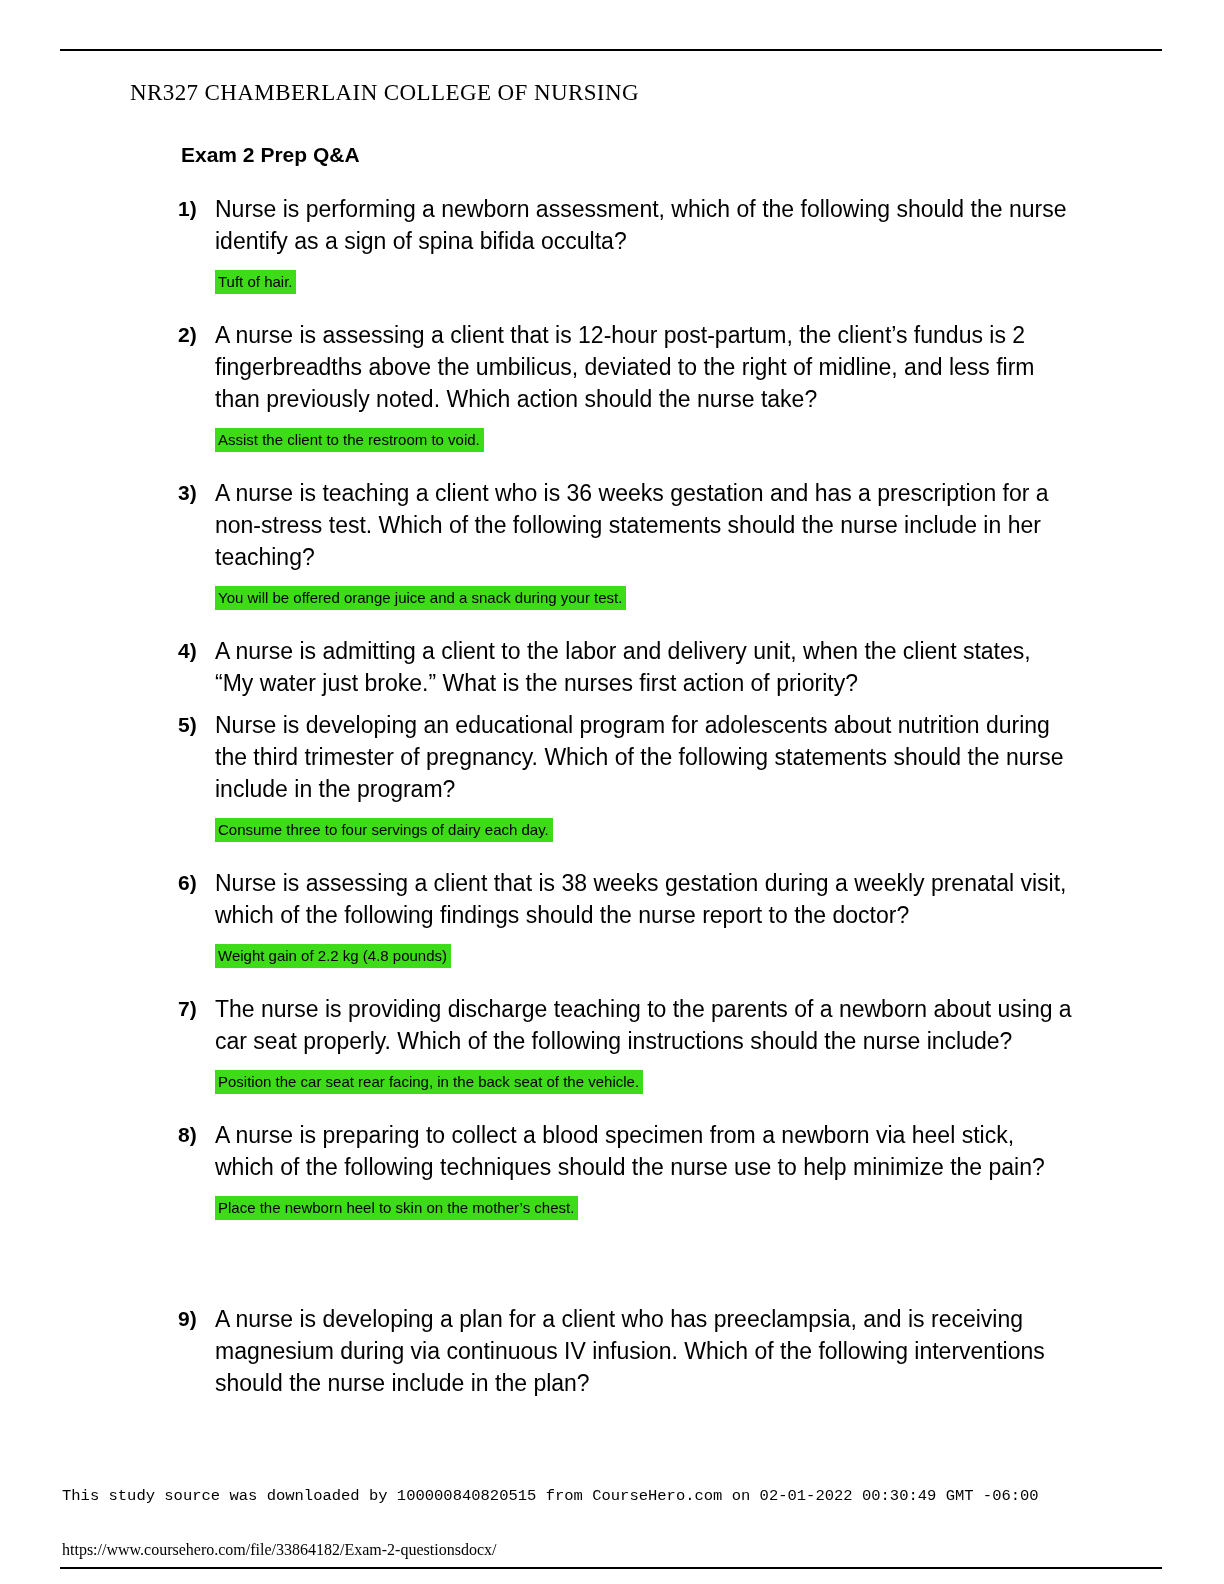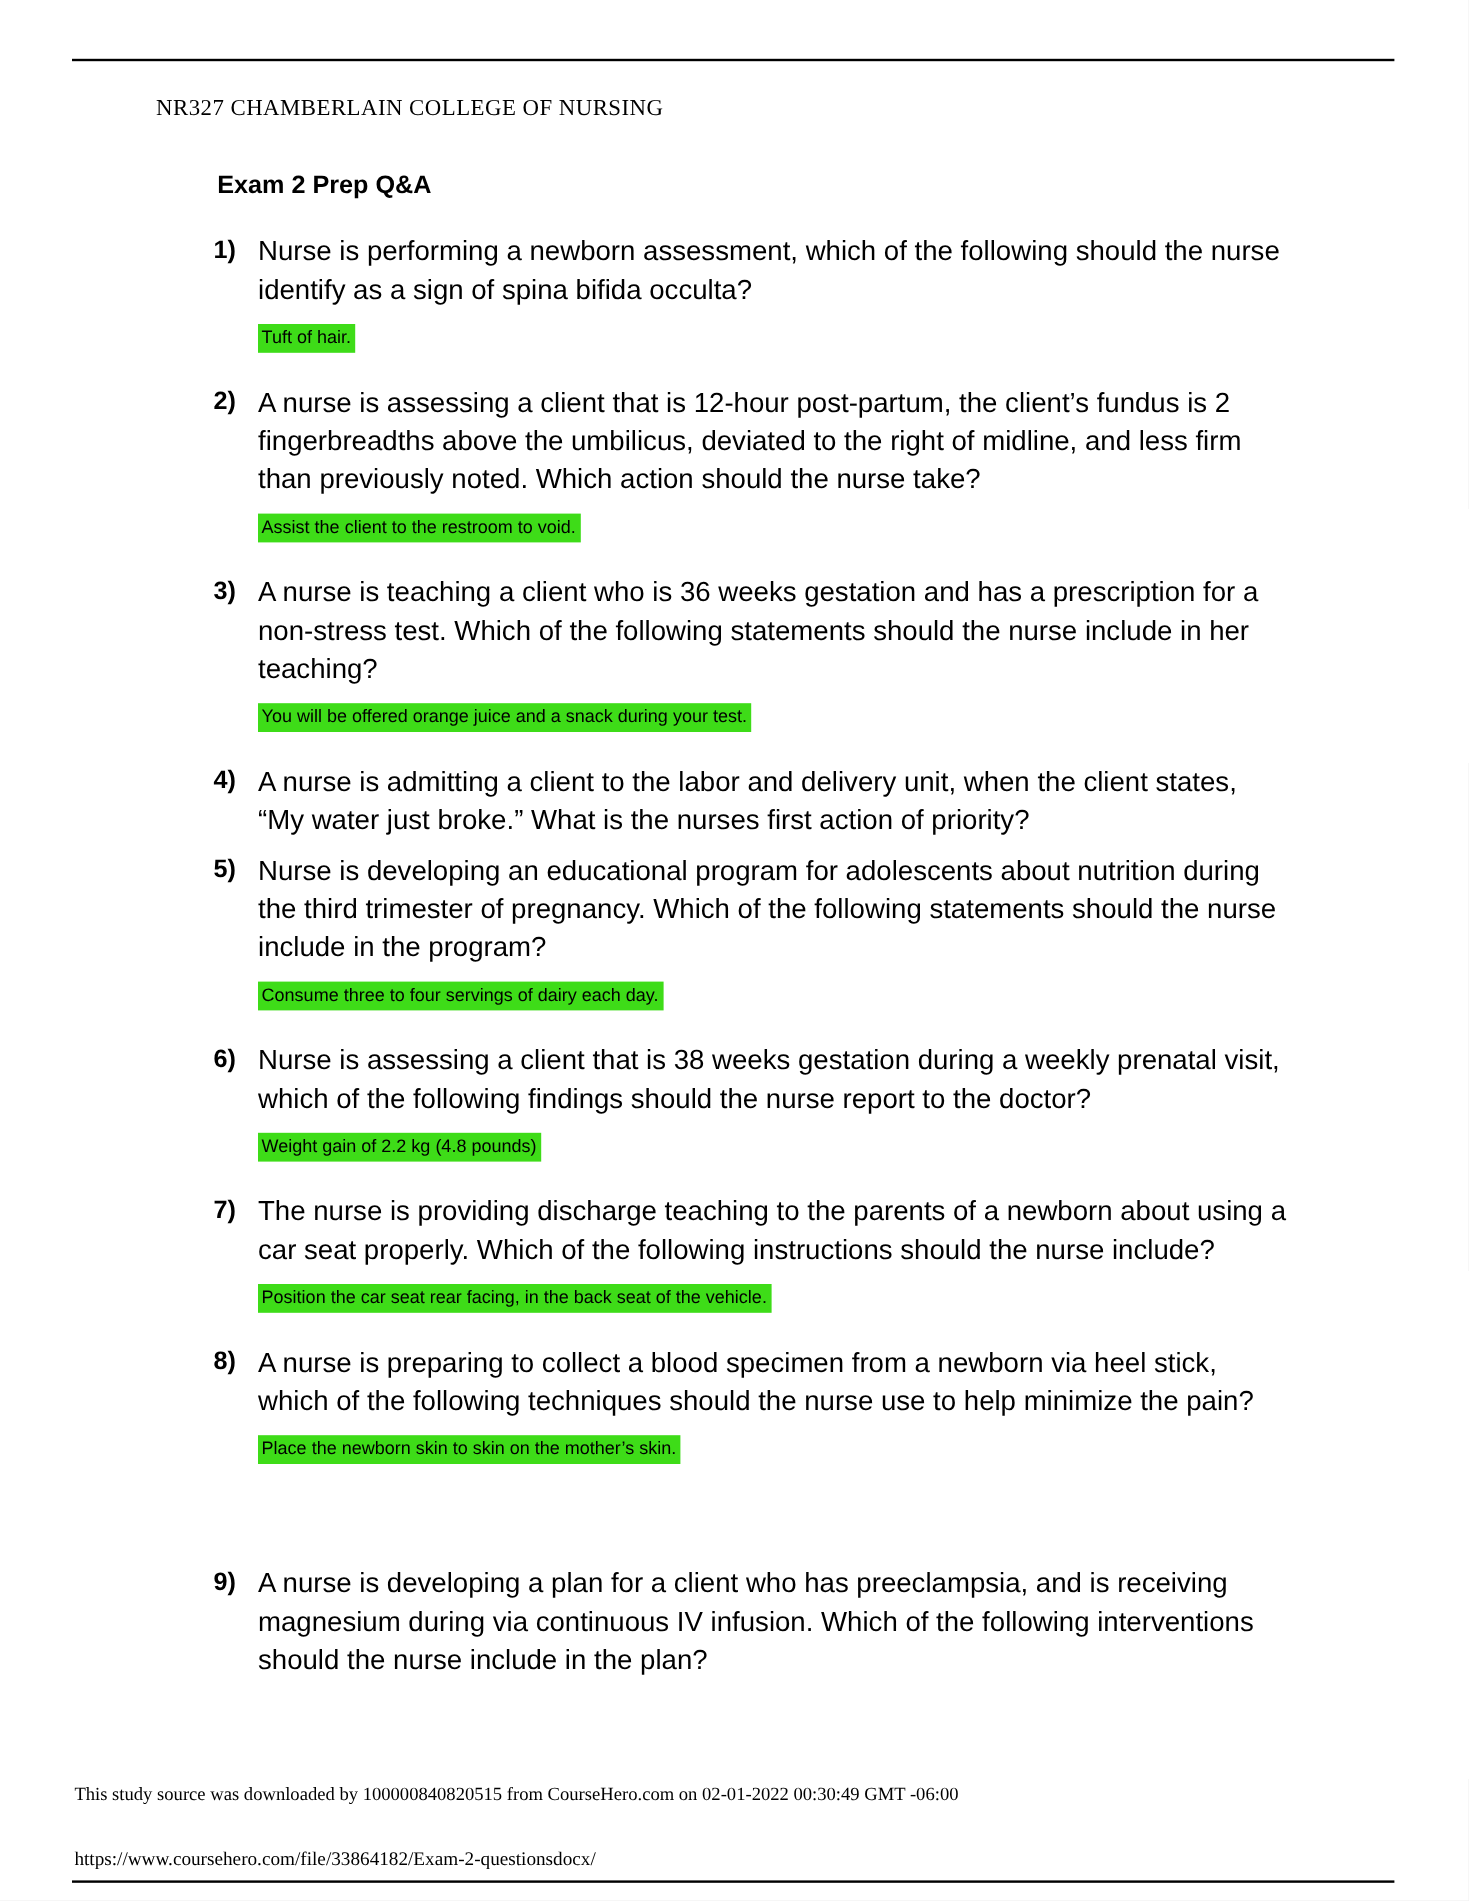--- a/index.html
+++ b/index.html
@@ -22,21 +22,21 @@
     top: 49px;
     width: 1102px;
     height: 2px;
     background: #000;
   }
   .doc-header {
     position: absolute;
     left: 130px;
     top: 80px;
     font-family: "Liberation Serif", serif;
-    font-size: 19px;
+    font-size: 23px;
     letter-spacing: 0.4px;
     color: #000;
   }
   .content {
     position: absolute;
     left: 145px;
     top: 143px;
     width: 930px;
   }
   .doc-title {
@@ -74,21 +74,21 @@
   .q-answer mark {
     background: var(--highlight, #3edc18);
     color: #000;
     padding: 3px 4px 4px 3px;
   }
   .gap-before { margin-top: 58px; }
   .footer-note {
     position: absolute;
     left: 62px;
     top: 1487px;
-    font-family: Liberation Serif, serif;
+    font-family: Liberation Mono, monospace;
     font-size: 15.5px;
     color: #000;
   }
   .footer-url {
     position: absolute;
     left: 62px;
     top: 1541px;
     font-family: "Liberation Serif", serif;
     font-size: 16px;
     color: #000;
@@ -168,21 +168,21 @@
       <div class="q-body">
         <p class="q-text">The nurse is providing discharge teaching to the parents of a newborn about using a car seat properly. Which of the following instructions should the nurse include?</p>
         <p class="q-answer"><mark>Position the car seat rear facing, in the back seat of the vehicle.</mark></p>
       </div>
     </div>
 
     <div class="question">
       <div class="q-num">8)</div>
       <div class="q-body">
         <p class="q-text">A nurse is preparing to collect a blood specimen from a newborn via heel stick, which of the following techniques should the nurse use to help minimize the pain?</p>
-        <p class="q-answer"><mark>Place the newborn skin to skin on the mother’s skin.</mark></p>
+        <p class="q-answer"><mark>Place the newborn heel to skin on the mother’s chest.</mark></p>
       </div>
     </div>
 
     <div class="question gap-before">
       <div class="q-num">9)</div>
       <div class="q-body">
         <p class="q-text">A nurse is developing a plan for a client who has preeclampsia, and is receiving magnesium during via continuous IV infusion. Which of the following interventions should the nurse include in the plan?</p>
       </div>
     </div>
 

